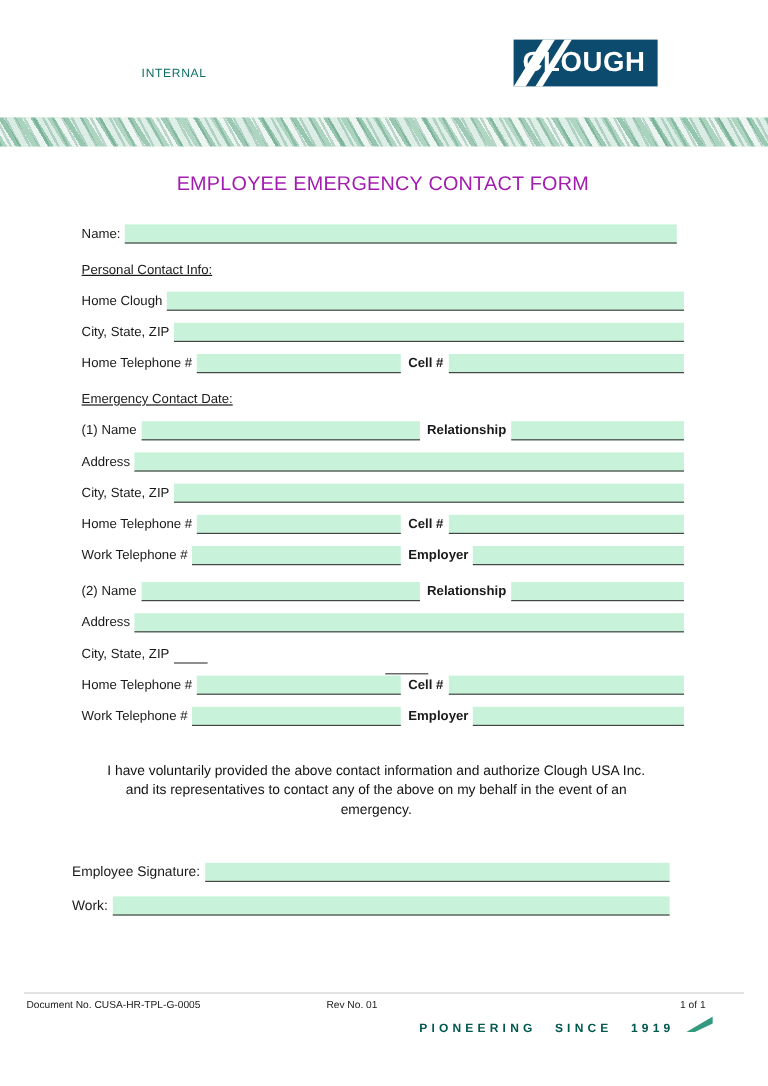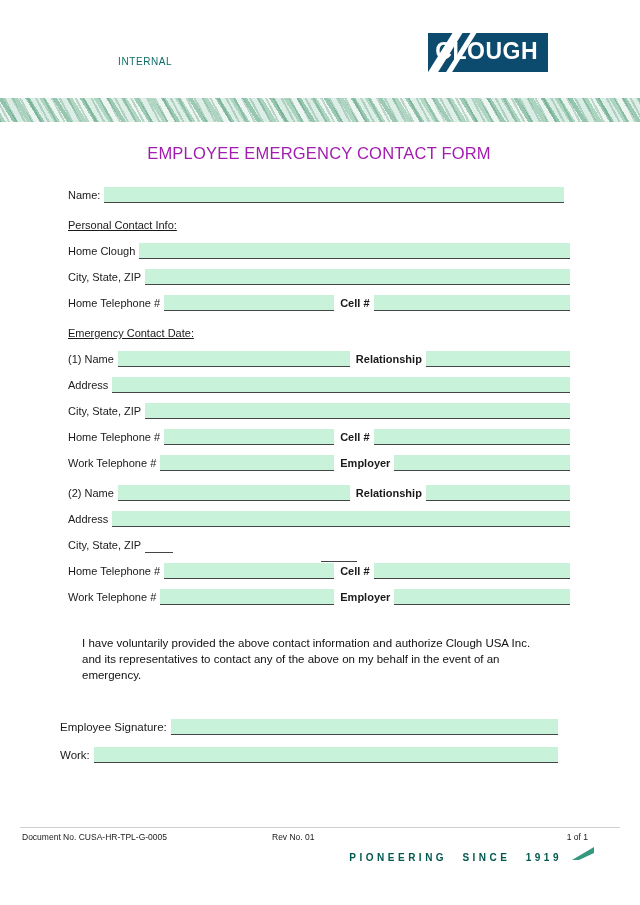--- a/index.html
+++ b/index.html
@@ -52,21 +52,21 @@
   .name-row { margin-bottom:16px; }
   .name-row .field { margin-right:6px; }
   .section-heading {
     font-size:11px; font-weight:normal; text-decoration:underline; margin-bottom:10px;
   }
   .emergency-heading { margin-top:16px; }
   .contact2-start { margin-top:12px; }
   .stray { width:36px; margin-left:148px; transform:translateY(9px); border-bottom:1px solid #454545; }
   .auth-text {
     margin-top:30px; padding:0 25px 0 14px;
-    font-size:11.5px; line-height:1.4; color:#111;
+    font-size:11.5px; line-height:1.4; color:#111;text-align:center;
   }
   .sig-row { margin-top:34px; margin-left:-8px; }
   .sig-row .field, .date-row .field { margin-right:12px; }
   .date-row { margin-left:-8px; margin-top:10px; }
   .sig-row .lbl, .date-row .lbl { font-size:11.5px; }
 
   
   .footnote {
     position:absolute; left:0; right:0; top:811px; text-align:center;
     font-size:8px; color:#222;

